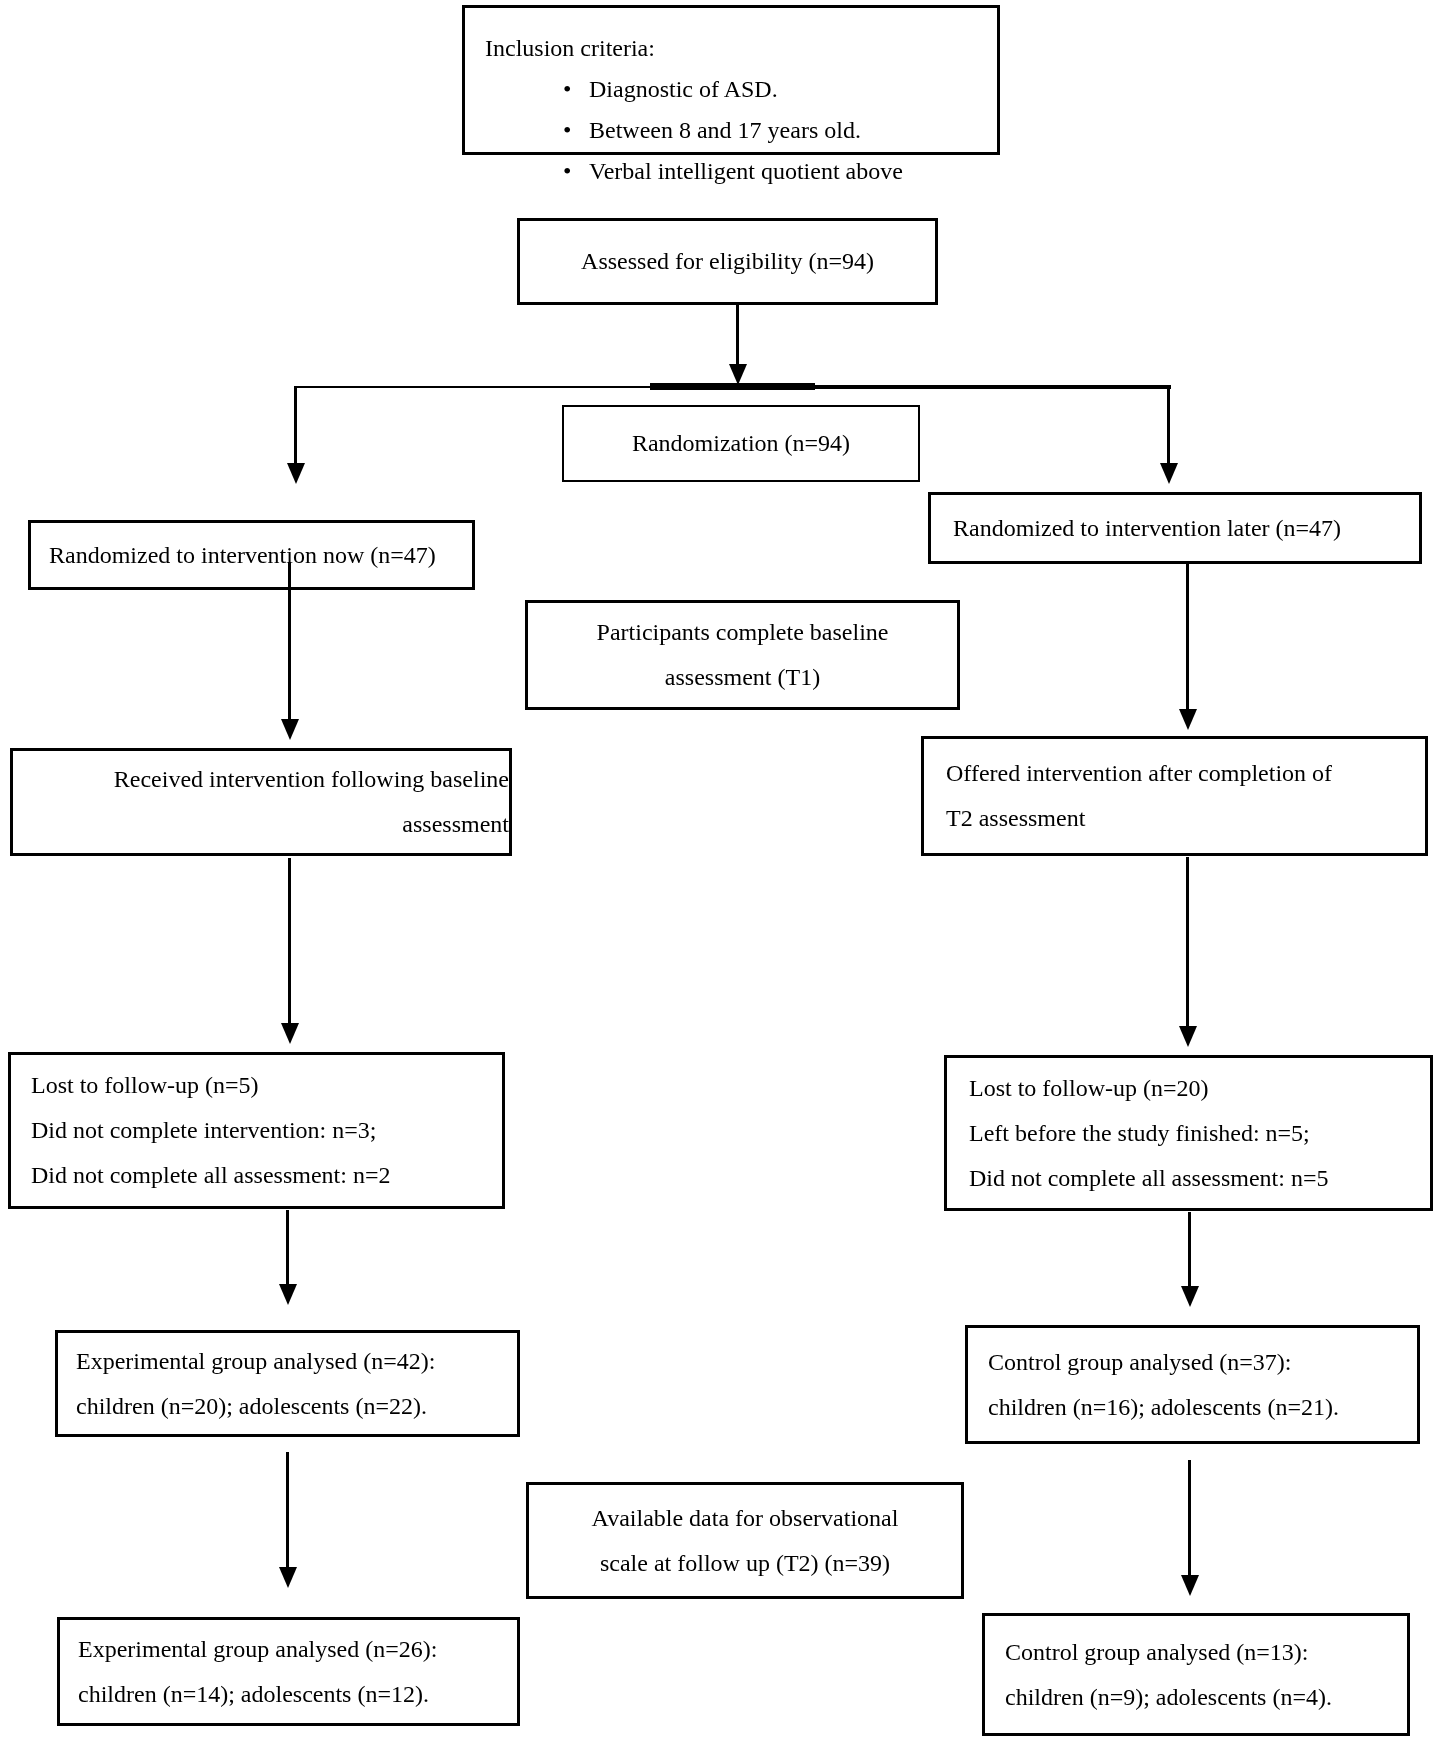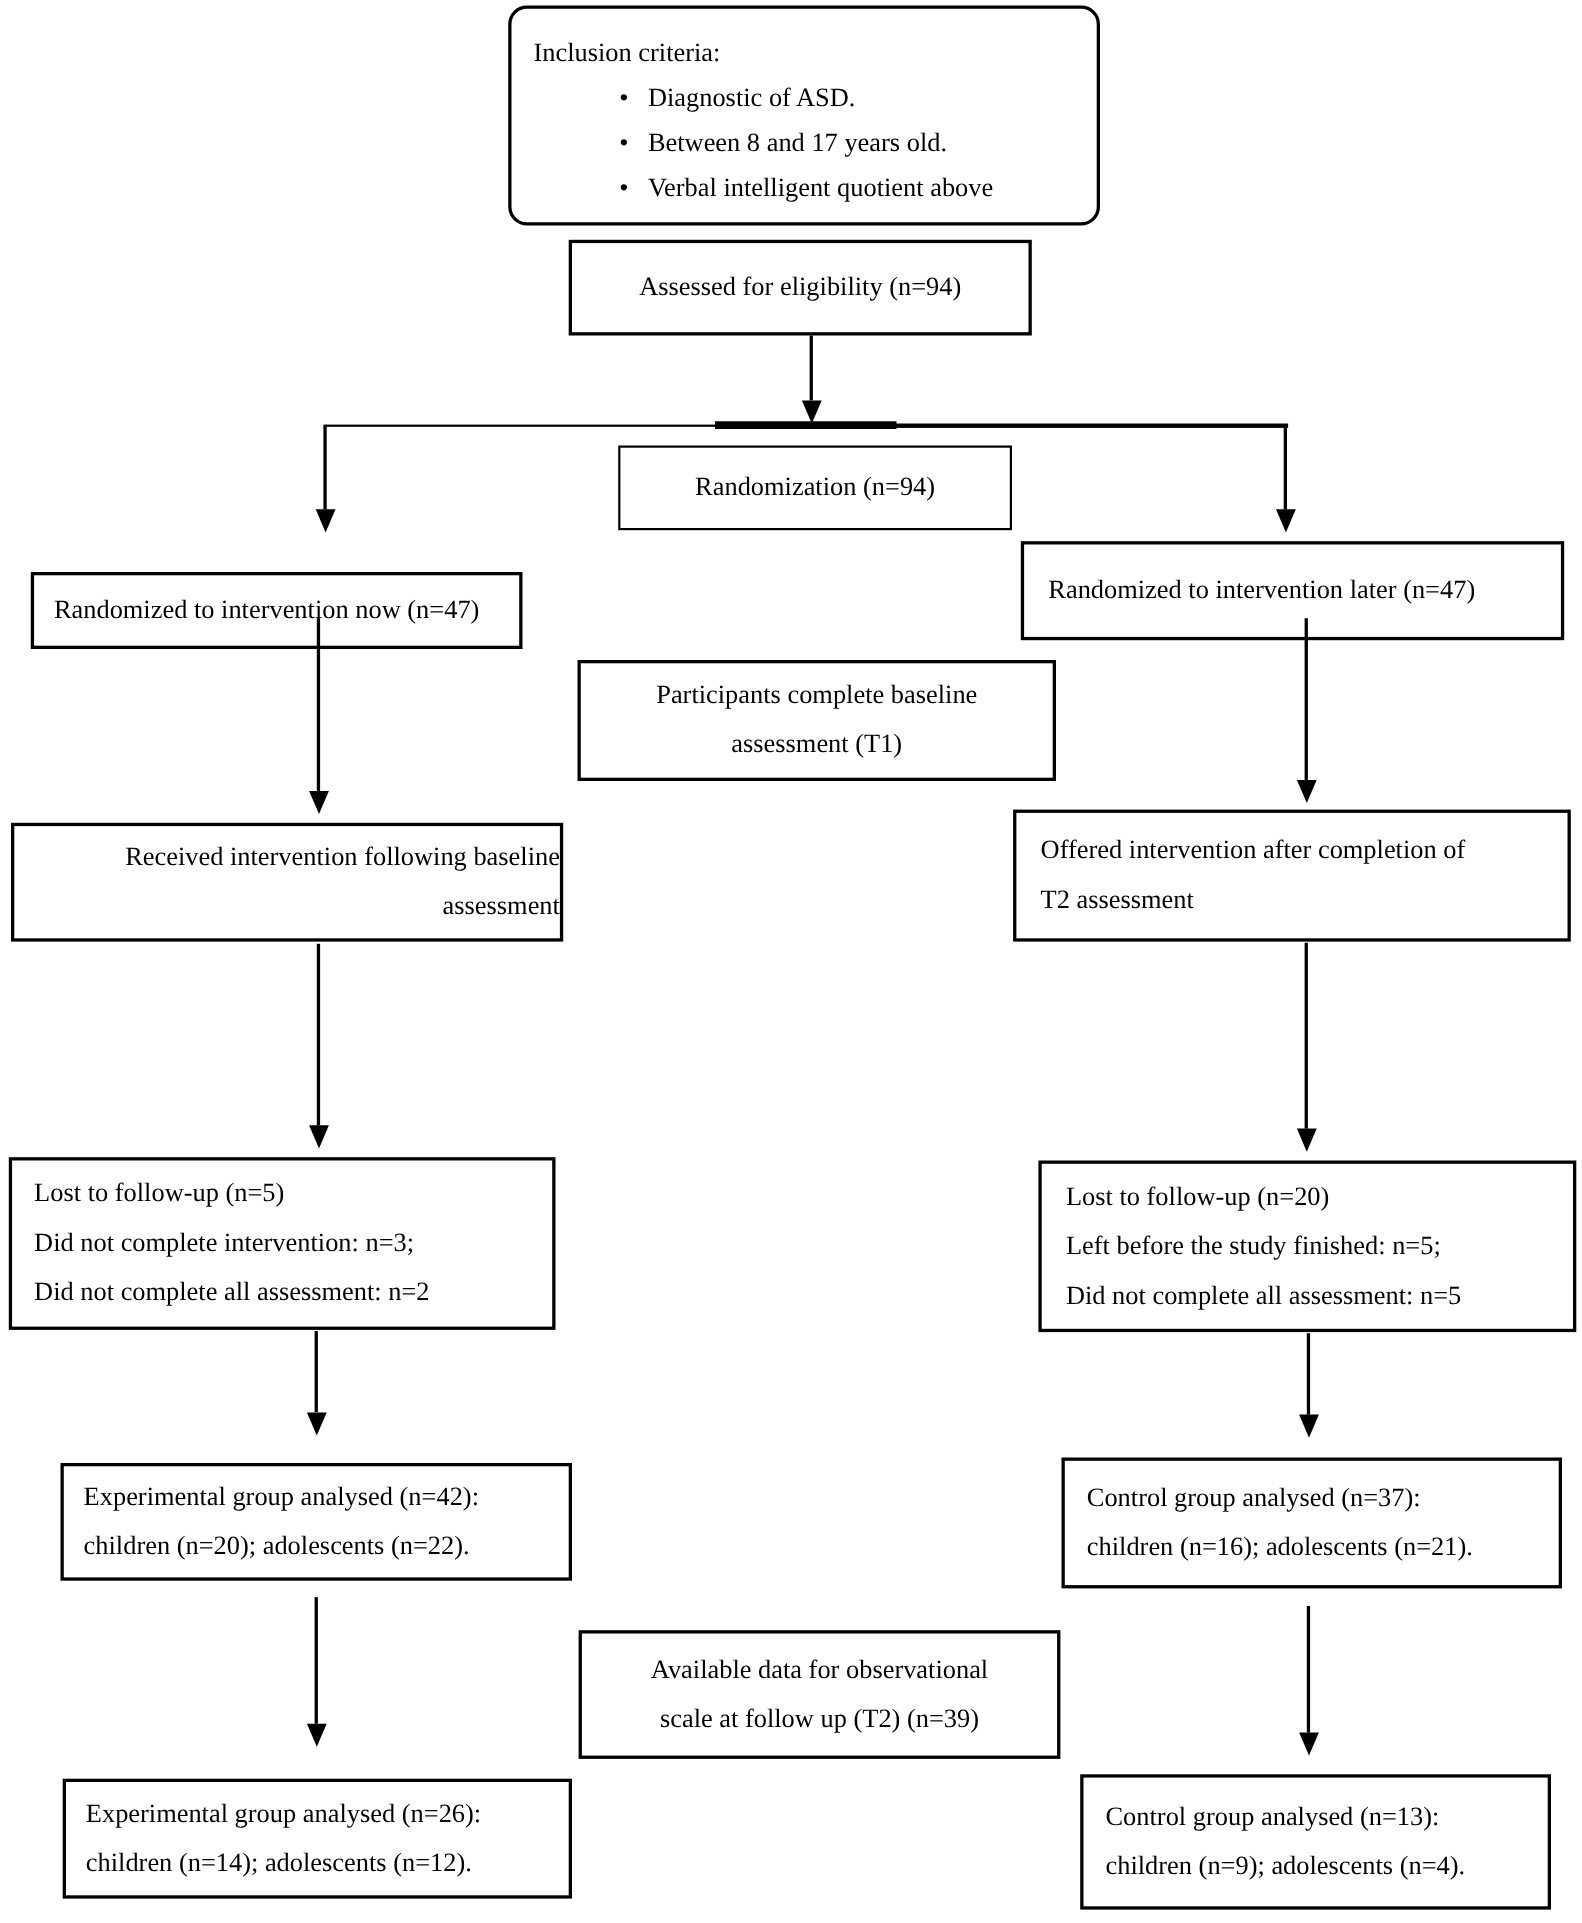--- a/index.html
+++ b/index.html
@@ -43,21 +43,21 @@
   .hline{position:absolute;background:#000;}
   .bullet-row{display:flex;line-height:41px;}
   .bullet-glyph{width:26px;flex:0 0 26px;}
   .heading-ln{line-height:41px;}
 </style>
 </head>
 <body>
 
 <div id="canvas">
 
-  <div class="box" style="left:462px;top:5px;width:538px;height:200px;padding:20px 0 0 20px;border-radius:17px;">
+  <div class="box" style="left:462px;top:5px;width:538px;height:150px;padding:20px 0 0 20px;">
     <div class="heading-ln">Inclusion criteria:</div>
     <div class="bullet-row" style="margin-left:78px;">
       <span class="bullet-glyph">•</span>
       <span>Diagnostic of ASD.</span>
     </div>
     <div class="bullet-row" style="margin-left:78px;">
       <span class="bullet-glyph">•</span>
       <span>Between 8 and 17 years old.</span>
     </div>
     <div class="bullet-row" style="margin-left:78px;">
@@ -82,21 +82,21 @@
   <div class="vline" style="left:1167px;top:386px;height:77px;"></div>
   <div class="ahead" style="left:1160px;top:463px;"></div>
 
   <div class="box center" style="left:562px;top:405px;width:358px;height:77px;border-width:2px;">
     <span class="ln">Randomization (n=94)</span>
   </div>
 
   <div class="box leftalign" style="left:28px;top:492px;width:447px;height:70px;padding-left:18px;margin-top:28px;">
     <span class="ln">Randomized to intervention now (n=47)</span>
   </div>
-  <div class="box leftalign" style="left:928px;top:492px;width:494px;height:90px;padding-left:22px;">
+  <div class="box leftalign" style="left:928px;top:492px;width:494px;height:72px;padding-left:22px;">
     <span class="ln">Randomized to intervention later (n=47)</span>
   </div>
 
   <div class="vline" style="left:288px;top:562px;height:157px;"></div>
   <div class="ahead" style="left:281px;top:719px;"></div>
   <div class="vline" style="left:1186px;top:562px;height:147px;"></div>
   <div class="ahead" style="left:1179px;top:709px;"></div>
 
   <div class="box center" style="left:525px;top:600px;width:435px;height:110px;">
     <span class="ln">Participants complete baseline</span>

